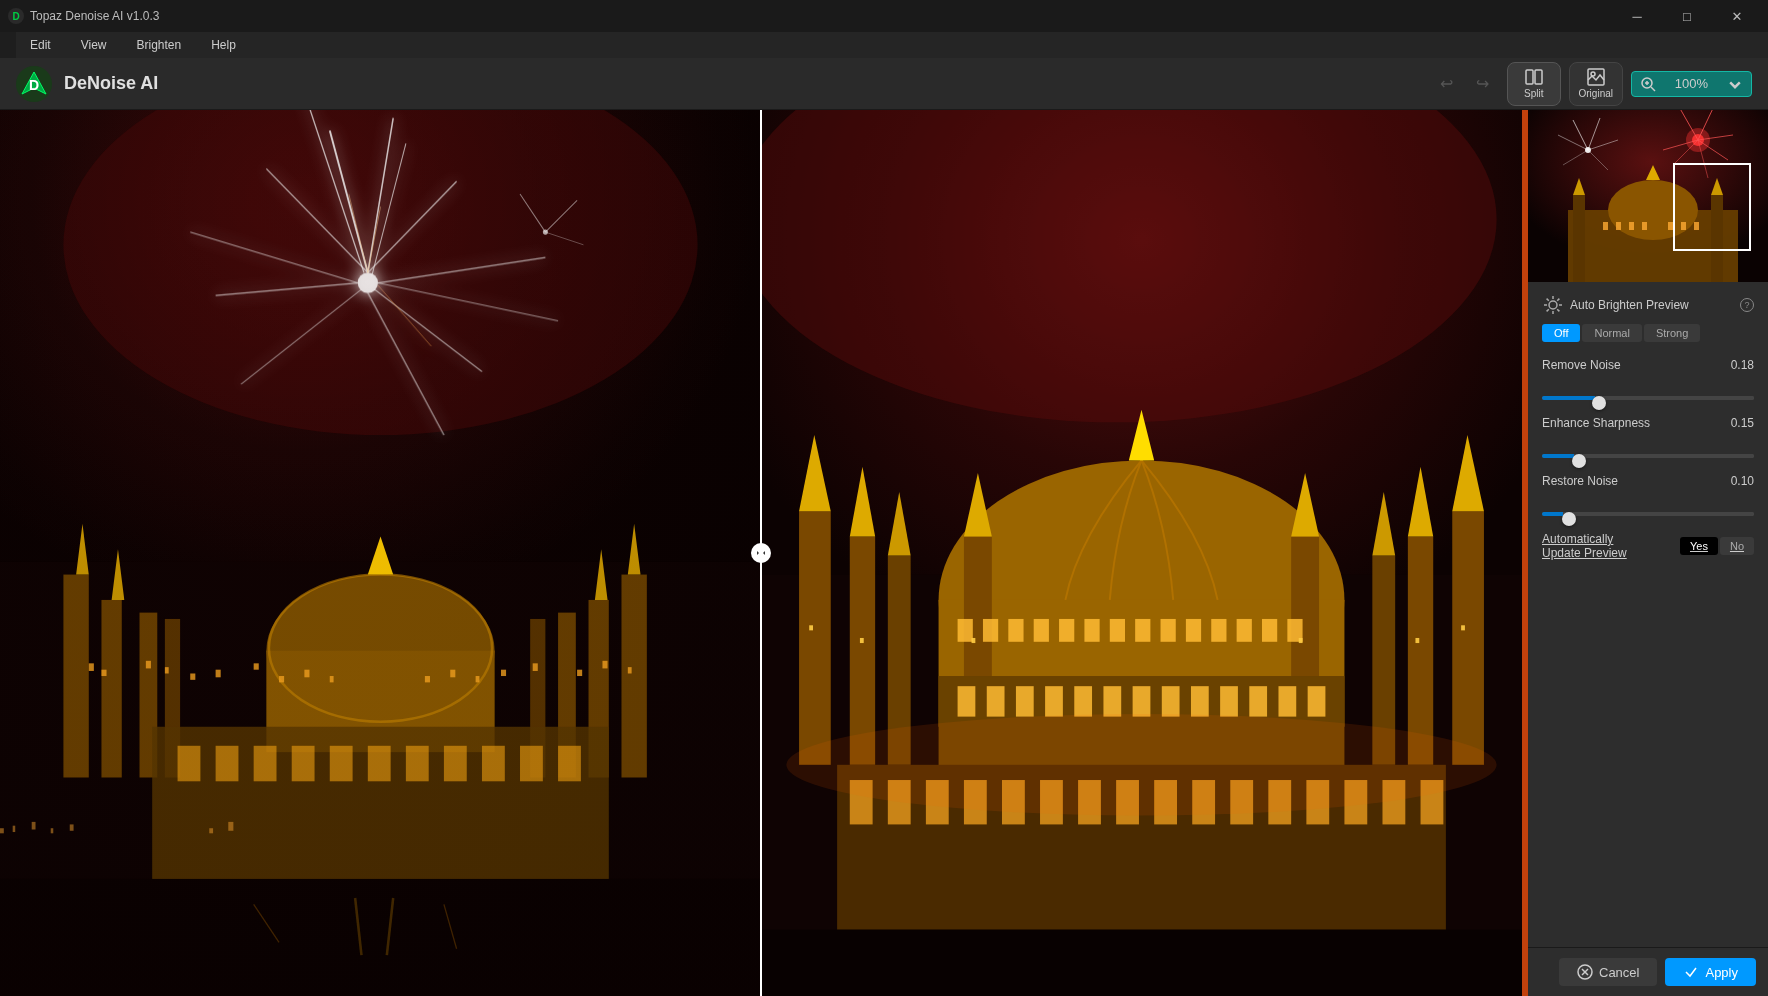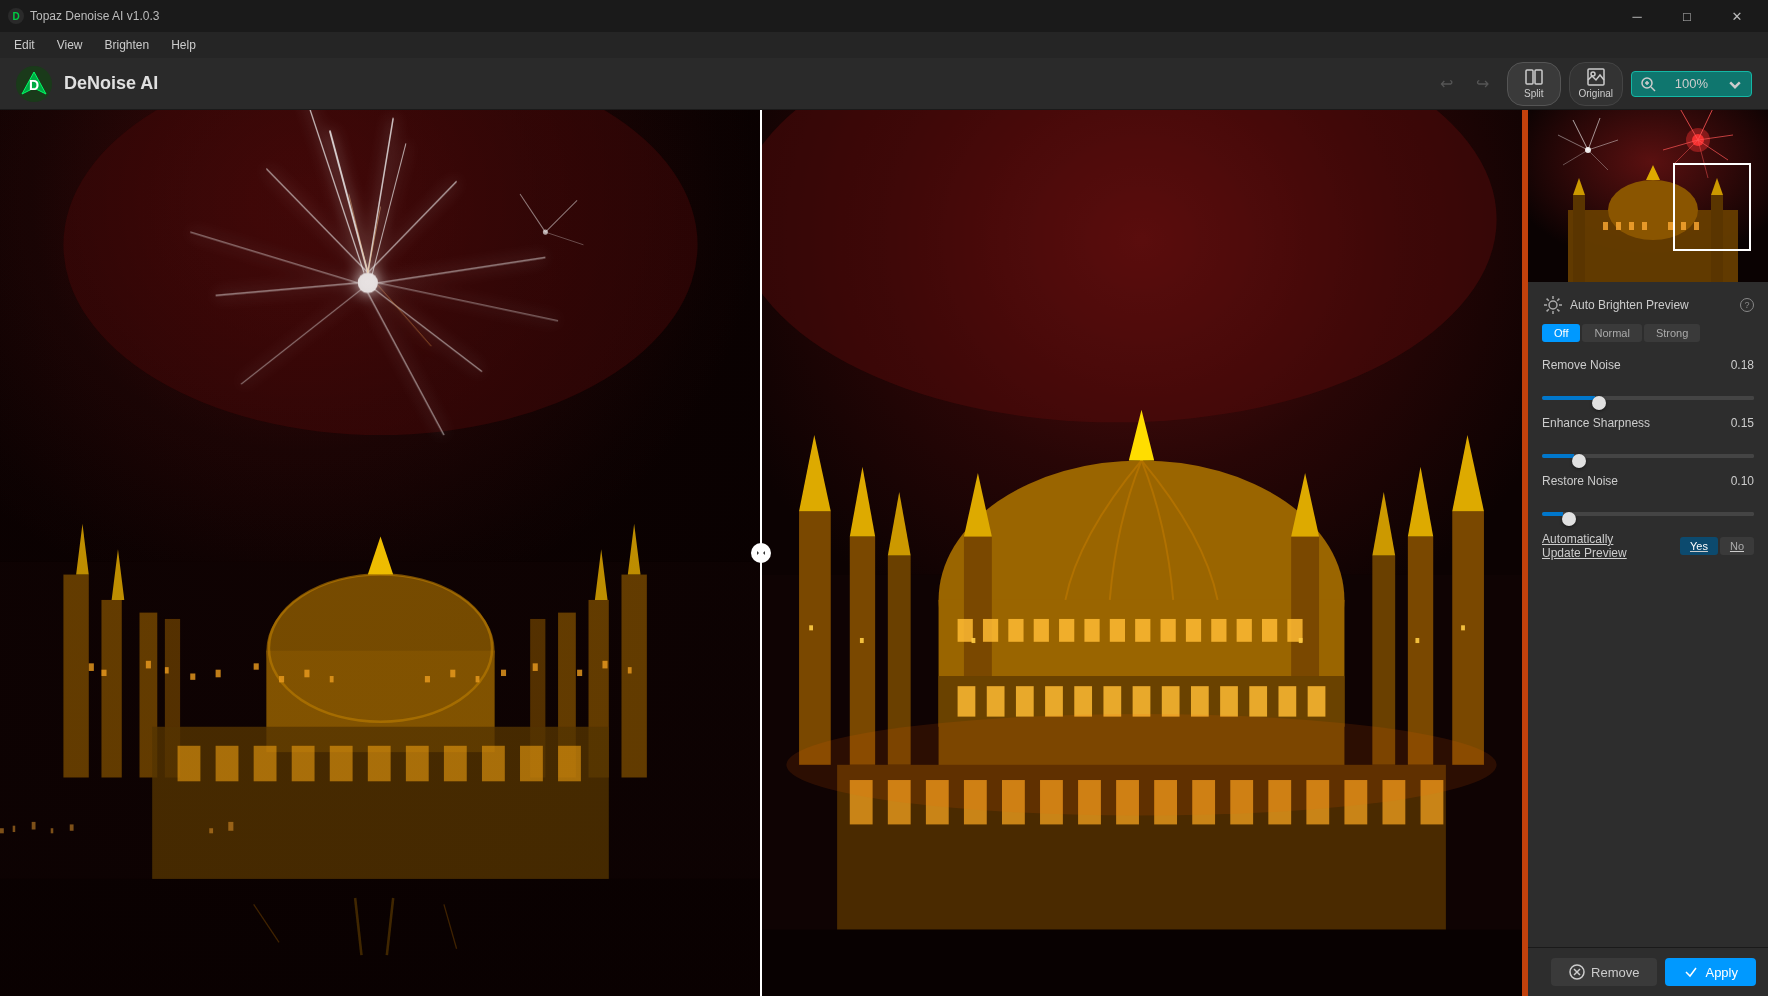--- a/index.html
+++ b/index.html
@@ -46,21 +46,22 @@
       justify-content: center;
     }
 
     
     #menubar {
       height: 26px;
       background: #252525;
       display: flex;
       align-items: center;
       padding: 0 4px;
-      gap: 2px;
+      gap: 10px;
+      margin-left: 16px;
     }
     .menu-item {
       padding: 2px 10px;
       font-size: 12px;
       color: #ccc;
       cursor: pointer;
       border-radius: 2px;
     }
 
     
@@ -90,21 +91,21 @@
     }
     .toolbar-btn {
       display: flex;
       flex-direction: column;
       align-items: center;
       justify-content: center;
       width: 54px;
       height: 44px;
       background: #333;
       border: 1px solid #444;
-      border-radius: 16px;
+      border-radius: 8px;
       color: #ccc;
       font-size: 10px;
       cursor: pointer;
       gap: 2px;
     }
     .toolbar-btn.active {
       background: #3a3a3a;
       border-color: #555;
     }
     .toolbar-btn svg { width: 18px; height: 18px; }
@@ -323,21 +324,21 @@
       gap: 2px;
     }
     .toggle-btn {
       padding: 3px 10px;
       font-size: 11px;
       border: none;
       cursor: pointer;
       border-radius: 3px;
     }
     .toggle-btn.yes {
-      background: #0c4a6e;
+      background: #000000;
       color: white;
       margin-left: 41px;
     }
     .toggle-btn.no {
       background: #3a3a3a;
       color: #aaa;
     }
 
     
     #bottom-bar {
@@ -863,21 +864,21 @@
       </div>
     </div>
 
     <div id="bottom-bar">
       <button class="action-btn cancel-btn">
         <svg width="16" height="16" viewBox="0 0 16 16" fill="none" stroke="#ccc" stroke-width="1.5">
           <circle cx="8" cy="8" r="7"></circle>
           <line x1="5" y1="5" x2="11" y2="11"></line>
           <line x1="11" y1="5" x2="5" y2="11"></line>
         </svg>
-        <span>Remove</span>
+        <span>Cancel</span>
       </button>
       <button class="action-btn apply-btn">
         <svg width="16" height="16" viewBox="0 0 16 16" fill="none" stroke="white" stroke-width="1.5">
           <polyline points="3,8 7,12 13,4"></polyline>
         </svg>
         <span>Apply</span>
       </button>
     </div>
   </div>
 </div>

